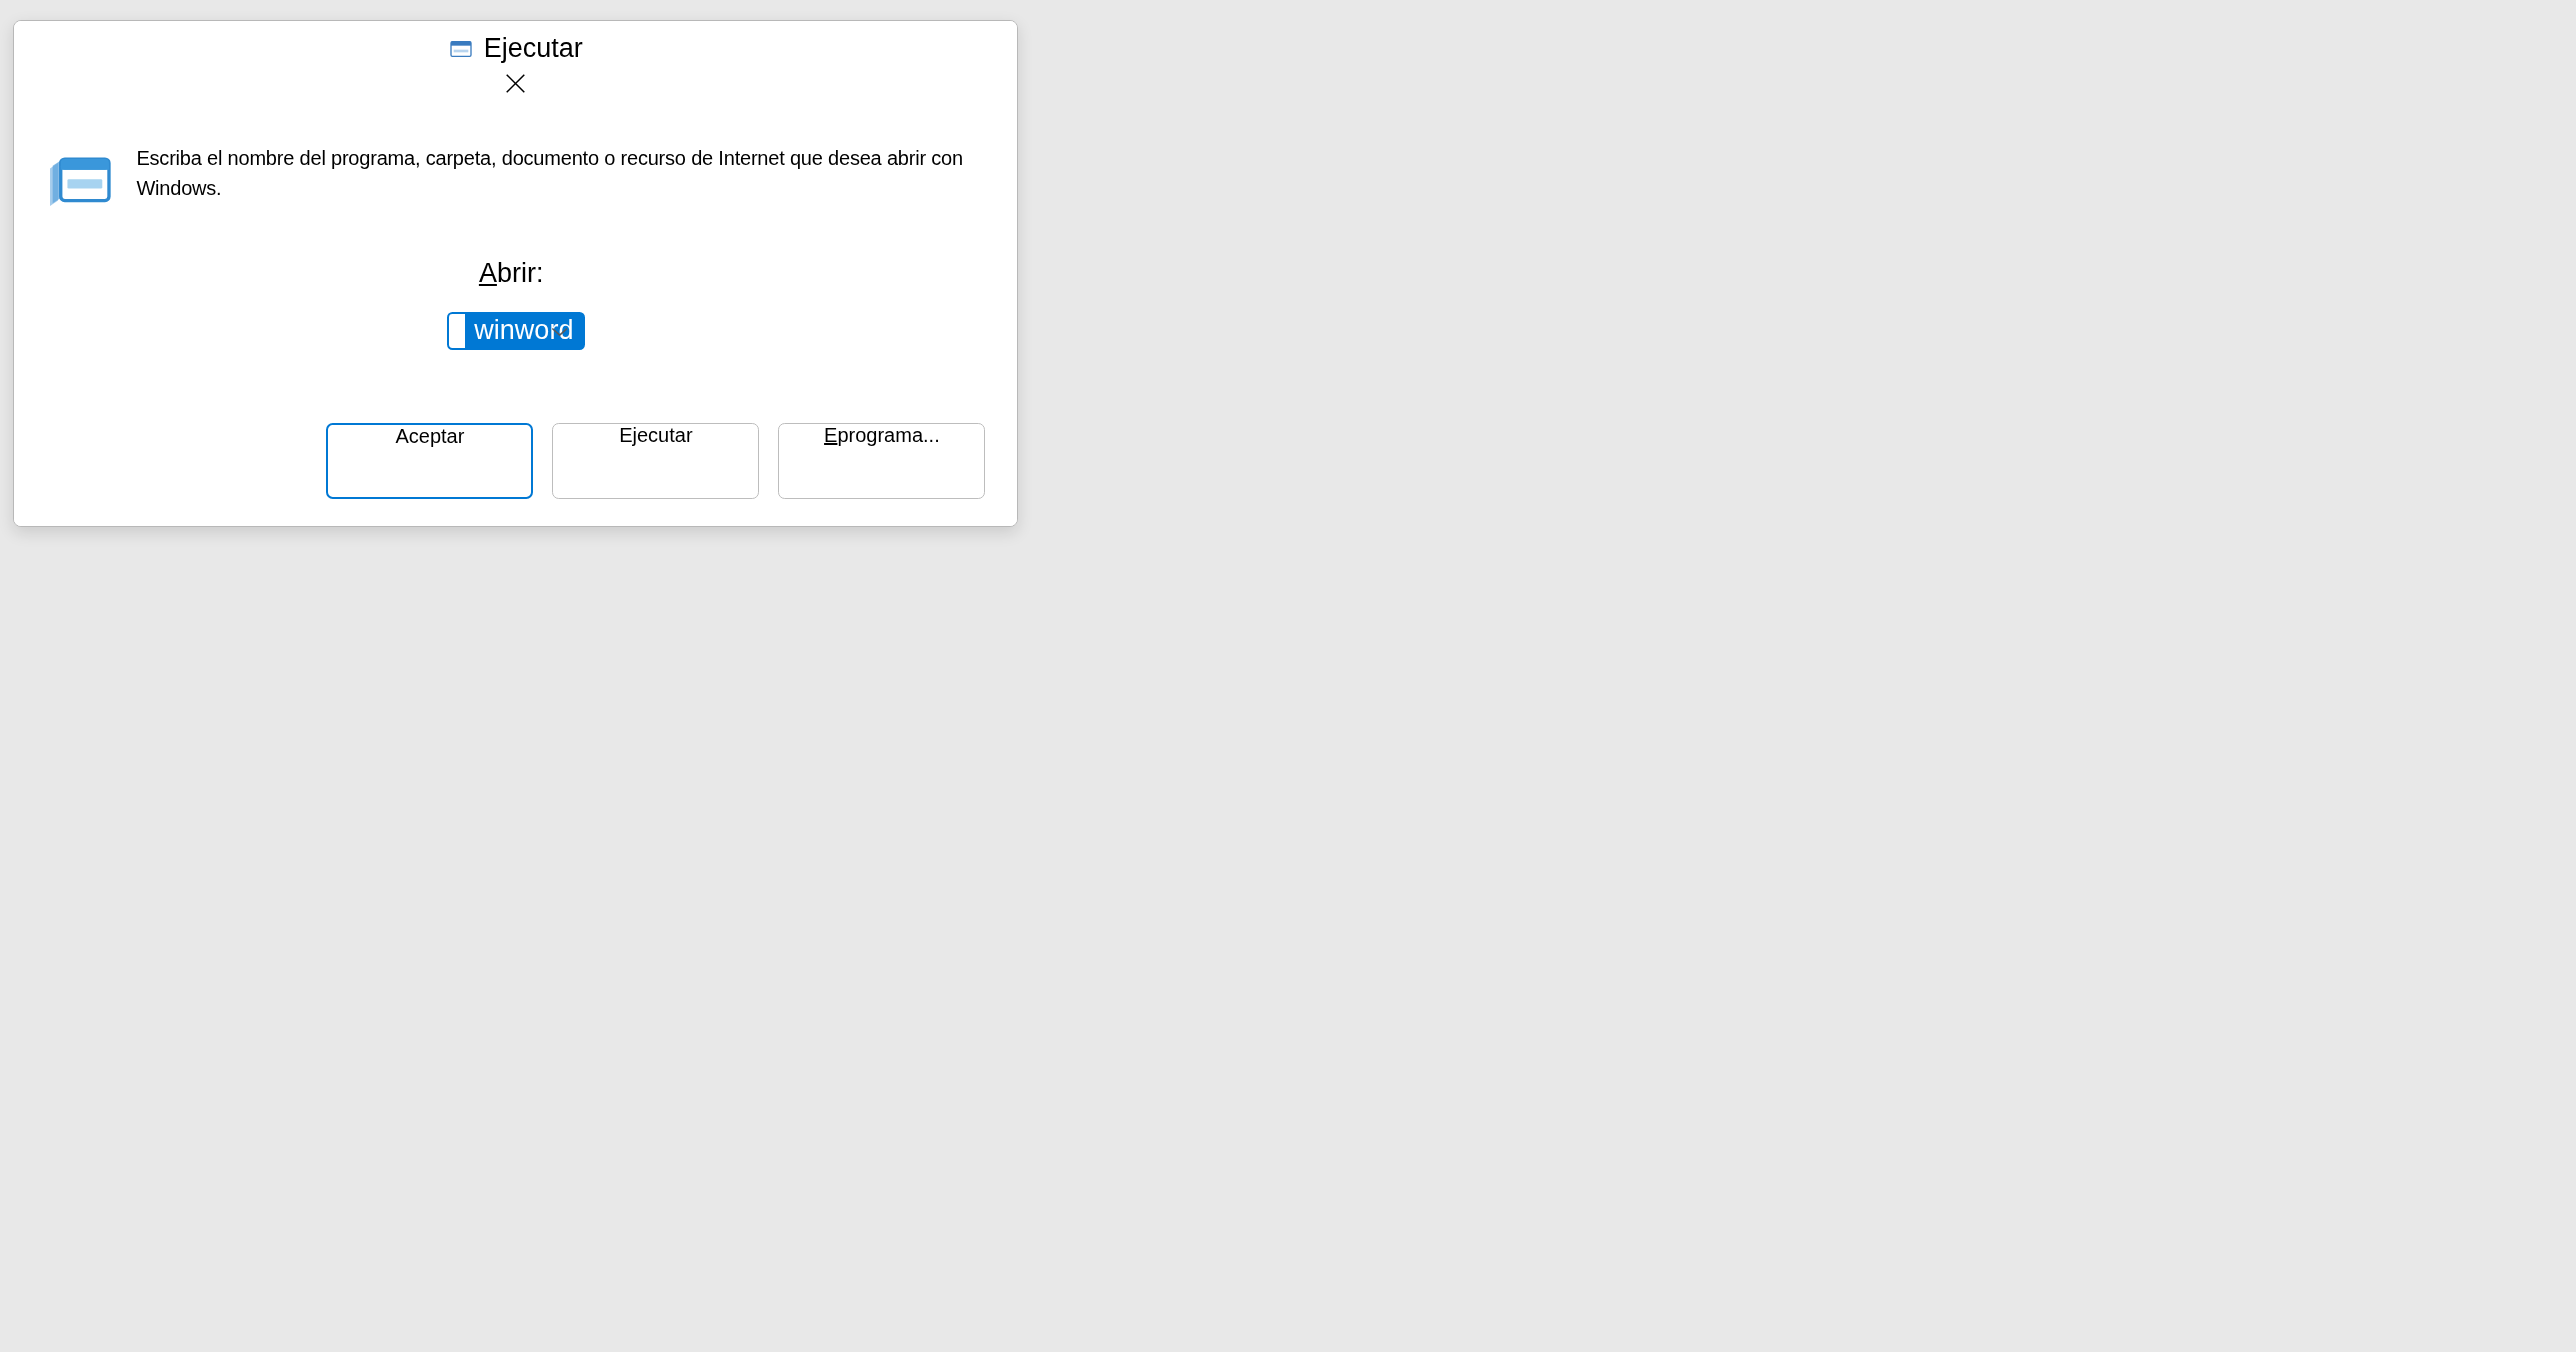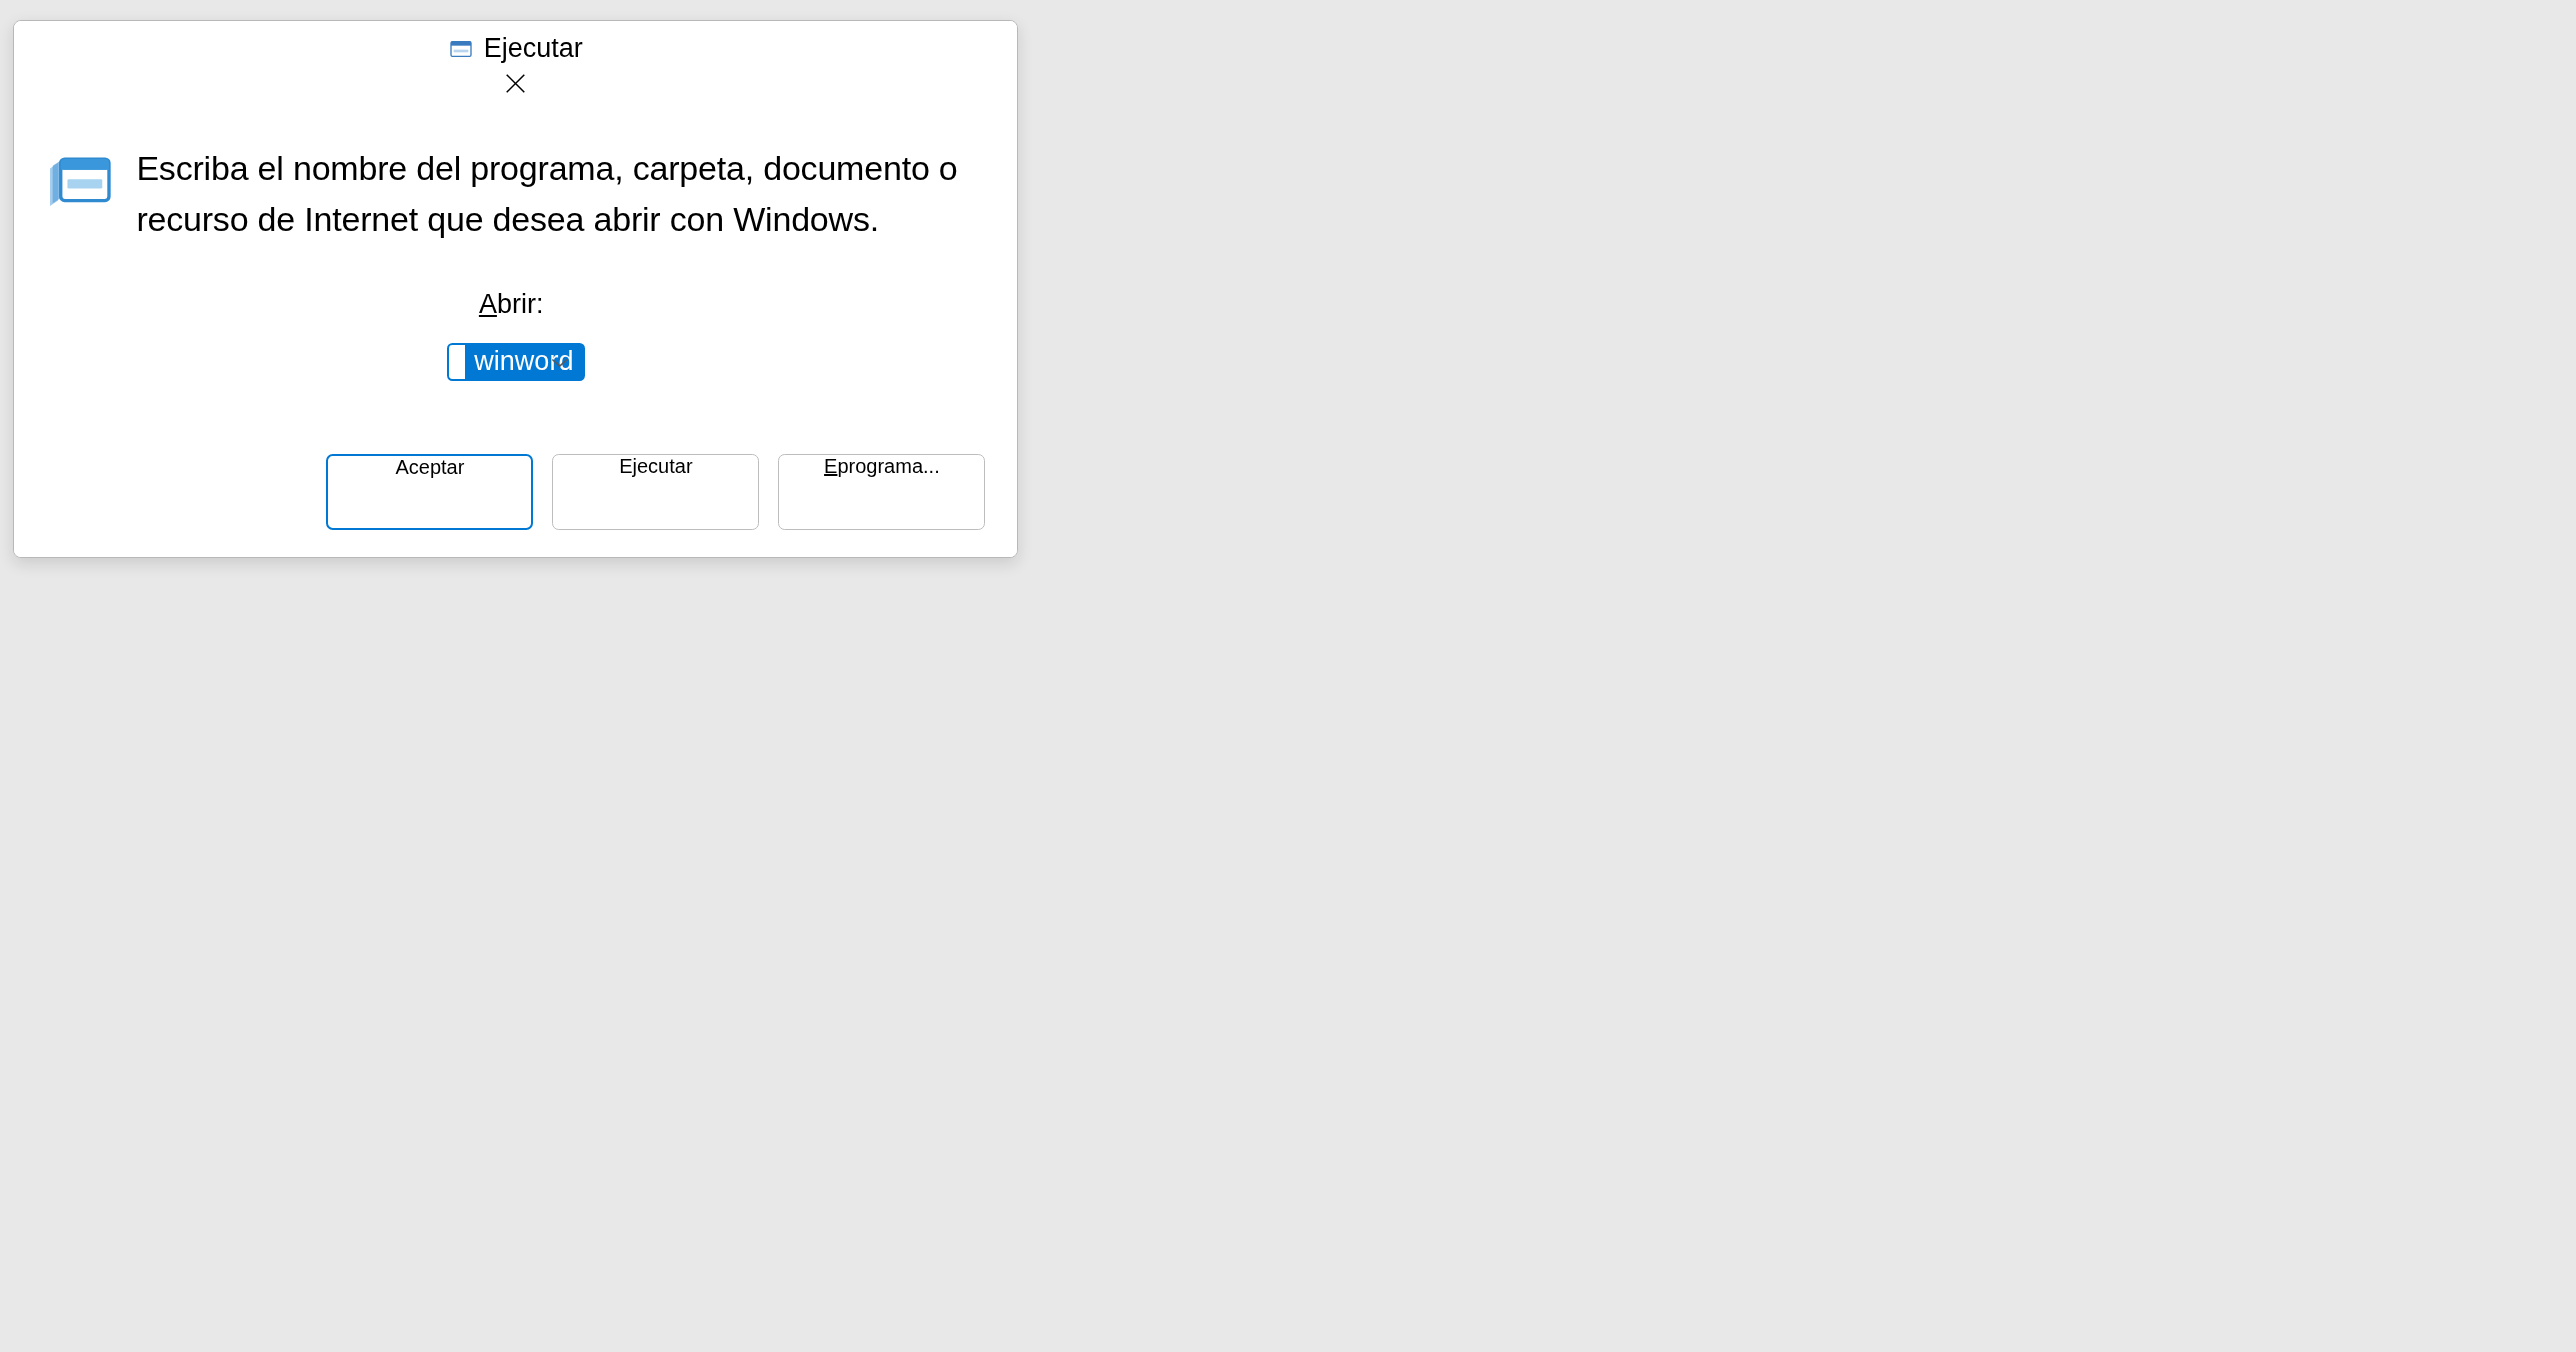--- a/index.html
+++ b/index.html
@@ -86,21 +86,21 @@
       width: 67px;
       height: 67px;
       flex-shrink: 0;
       margin-top: 4px;
     }
     .run-icon svg {
       width: 67px;
       height: 67px;
     }
     .description {
-      font-size: 34px;
+      font-size: 20px;
       color: #000000;
       line-height: 1.5;
       letter-spacing: -0.2px;
     }
     .input-row {
       display: flex;
       align-items: center;
       gap: 23px;
       margin-bottom: 39px;
       flex-direction: column;

